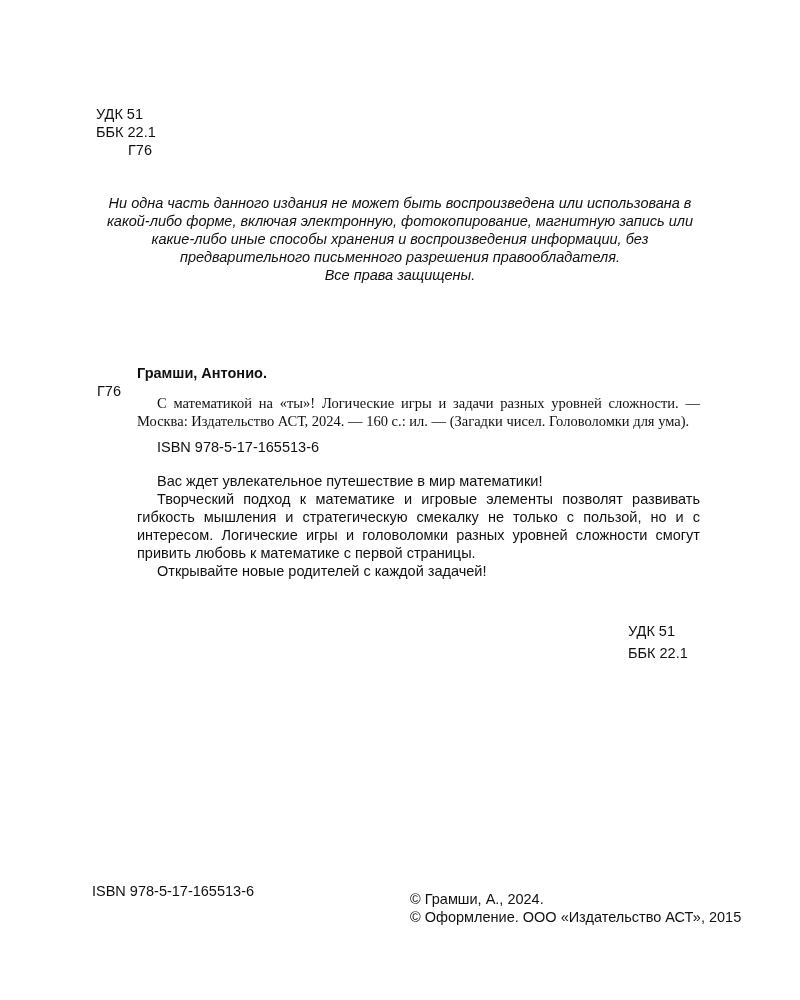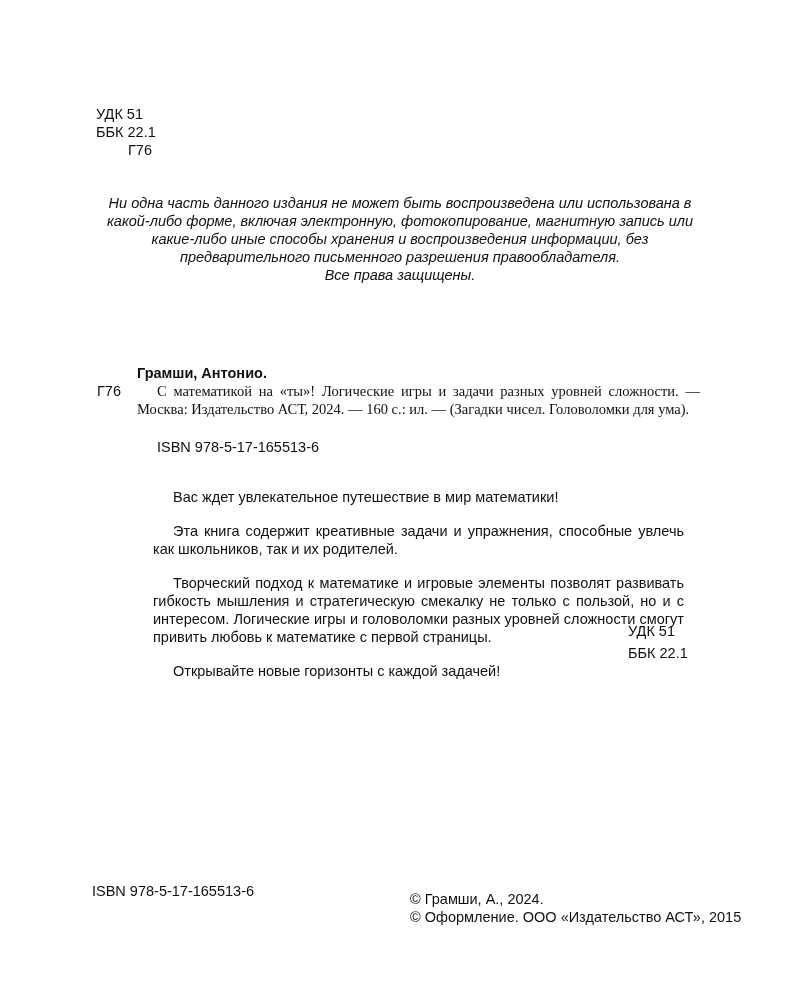--- a/index.html
+++ b/index.html
@@ -37,41 +37,41 @@
     left: 0;
     top: 364px;
     width: 800px;
   }
   .catalog .hang-code {
     position: absolute;
     left: 97px;
     top: 18px;
   }
   .catalog .author-heading {
-    margin: 0 0 0 137px;
+    margin: 0 0 12px 137px;
     font-weight: bold;
   }
   .catalog .description {
     margin: 0 0 12px 137px;
     width: 563px;
     text-indent: 20px;
     text-align: justify;
     font-family: Liberation Serif, serif;
   }
 
   .isbn-mid { left: 157px; top: 438px; }
 
   
   .annotation {
     left: 137px;
     top: 472px;
     width: 563px;
   }
   .annotation p {
-    margin: 16px;
+    margin: 0;
     text-indent: 20px;
     text-align: justify;
     hyphens: manual;
   }
 
   
   .class-bottom {
     left: 628px;
     top: 620px;
     line-height: 22px;
@@ -98,23 +98,22 @@
 <div class="abs catalog">
   <span class="hang-code">Г76</span>
   <div class="author-heading">Грамши, Антонио.</div>
   <p class="description">С математикой на «ты»! Логические игры и задачи разных уровней сложности. — Москва: Издательство АСТ, 2024. — 160 с.: ил. — (Загадки чисел. Головоломки для ума).</p>
 </div>
 
 <div class="abs isbn-mid">ISBN 978-5-17-165513-6</div>
 
 <div class="abs annotation">
   <p>Вас ждет увлекательное путешествие в мир математики!</p>
-  <p>Эта книга содержит креативные задачи и упражнения, способные увлечь как школьников, так и их родителей.</p>
   <p>Творческий подход к математике и игровые элементы позволят развивать гибкость мыш­ления и стратегическую смекалку не только с пользой, но и с интересом. Логические игры и головоломки разных уровней сложности смогут привить любовь к математике с первой страницы.</p>
-  <p>Открывайте новые горизонты с каждой задачей!</p>
+  <p>Открывайте новые родителей с каждой задачей!</p>
 </div>
 
 <div class="abs class-bottom">
   <div>УДК 51</div>
   <div>ББК 22.1</div>
 </div>
 
 <div class="abs footer-isbn">ISBN 978-5-17-165513-6</div>
 
 <div class="abs footer-copyrights">

